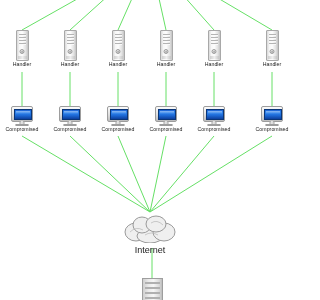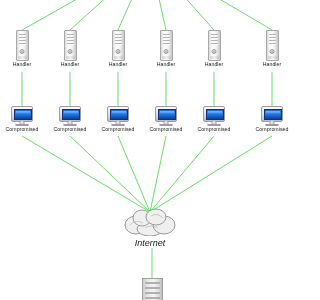--- a/index.html
+++ b/index.html
@@ -367,21 +367,21 @@
           <div class="bezel">
             <div class="screen"></div>
           </div>
           <div class="neck"></div>
           <div class="foot"></div>
         </div>
     </div>
     <div class="node-label">Compromised</div>
   </div>
 
-  <div class="node" style="left:150px; top:208px; width:90px;font-style:italic;">
+  <div class="node" style="left:150px; top:215px; width:90px;">
     <div class="icon-wrap">
       <div class="cloud">
         <svg width="54" height="28" viewBox="0 0 54 28">
           <g stroke="#9a9a9a" stroke-width="1" fill="#efefef">
             <ellipse cx="13" cy="17" rx="11" ry="9"></ellipse>
             <ellipse cx="27" cy="21" rx="13" ry="7"></ellipse>
             <ellipse cx="41" cy="17" rx="11" ry="9"></ellipse>
             <ellipse cx="19" cy="10" rx="9" ry="8"></ellipse>
             <ellipse cx="33" cy="9" rx="10" ry="8"></ellipse>
           </g>

